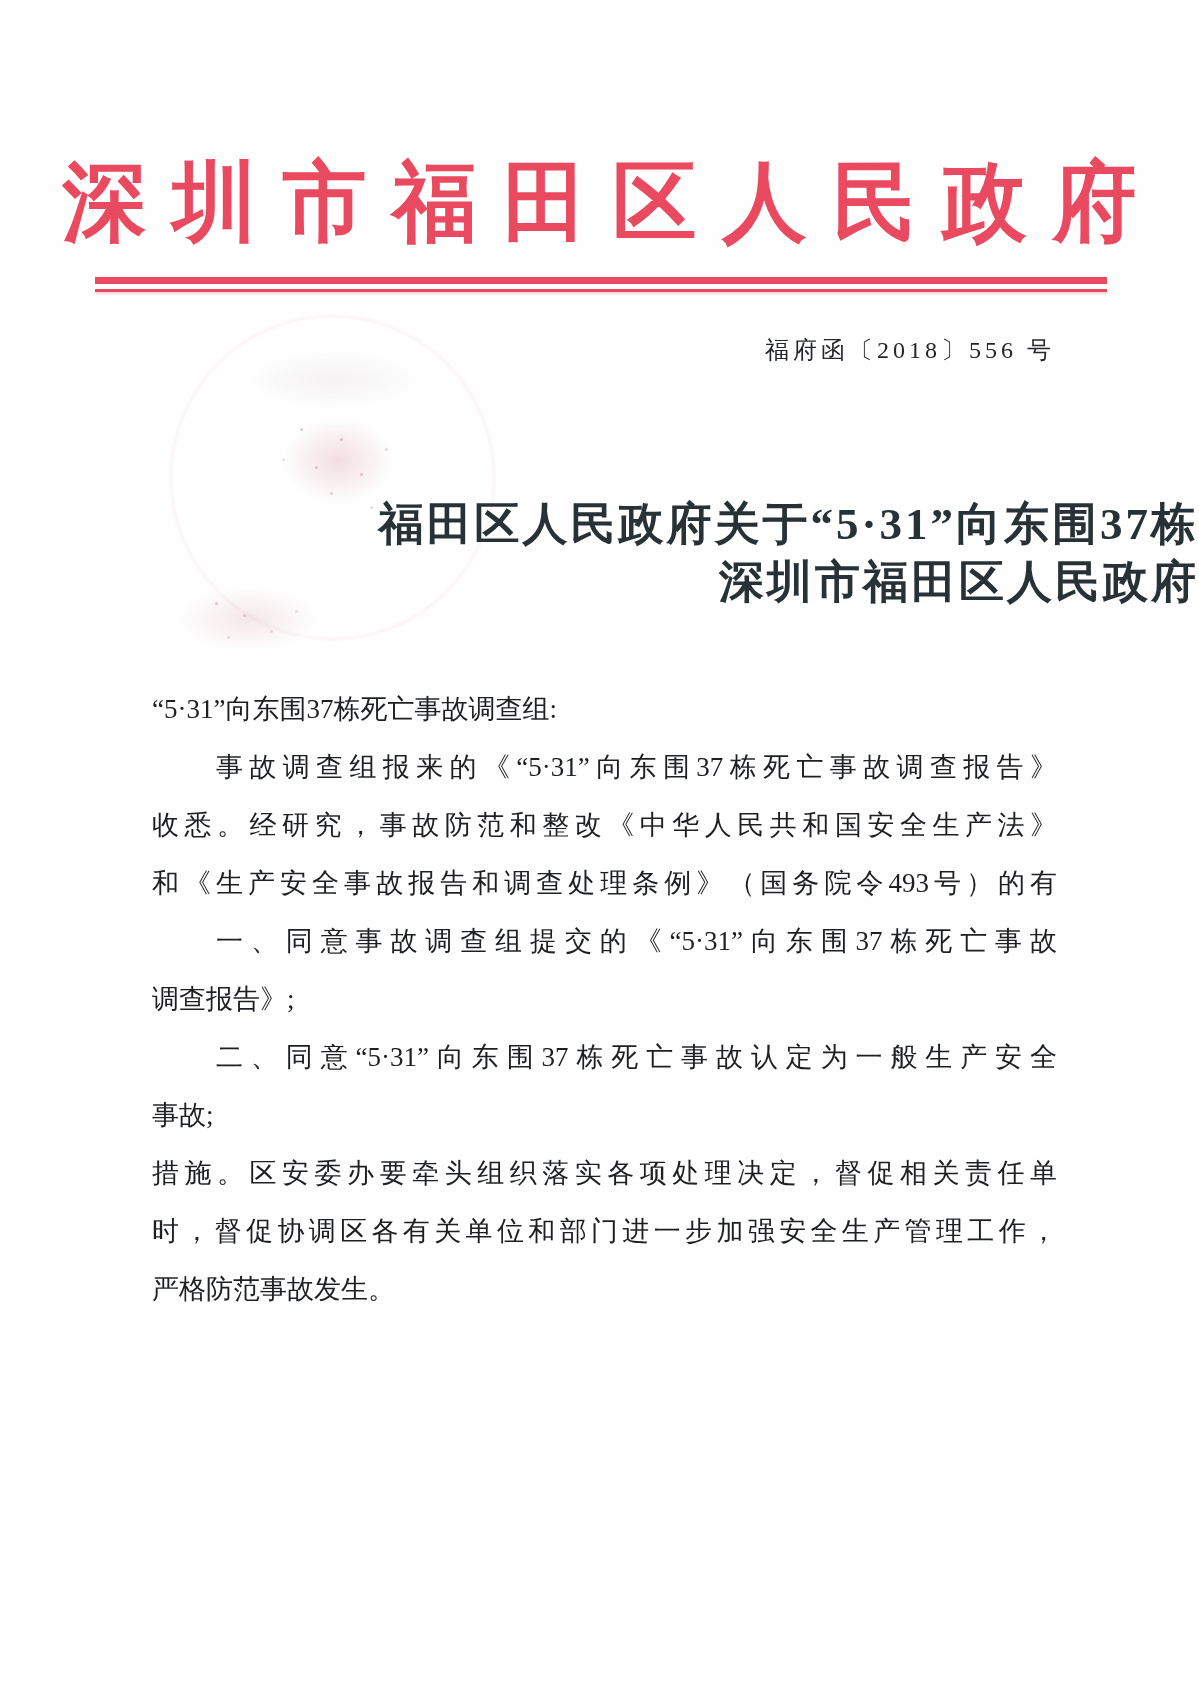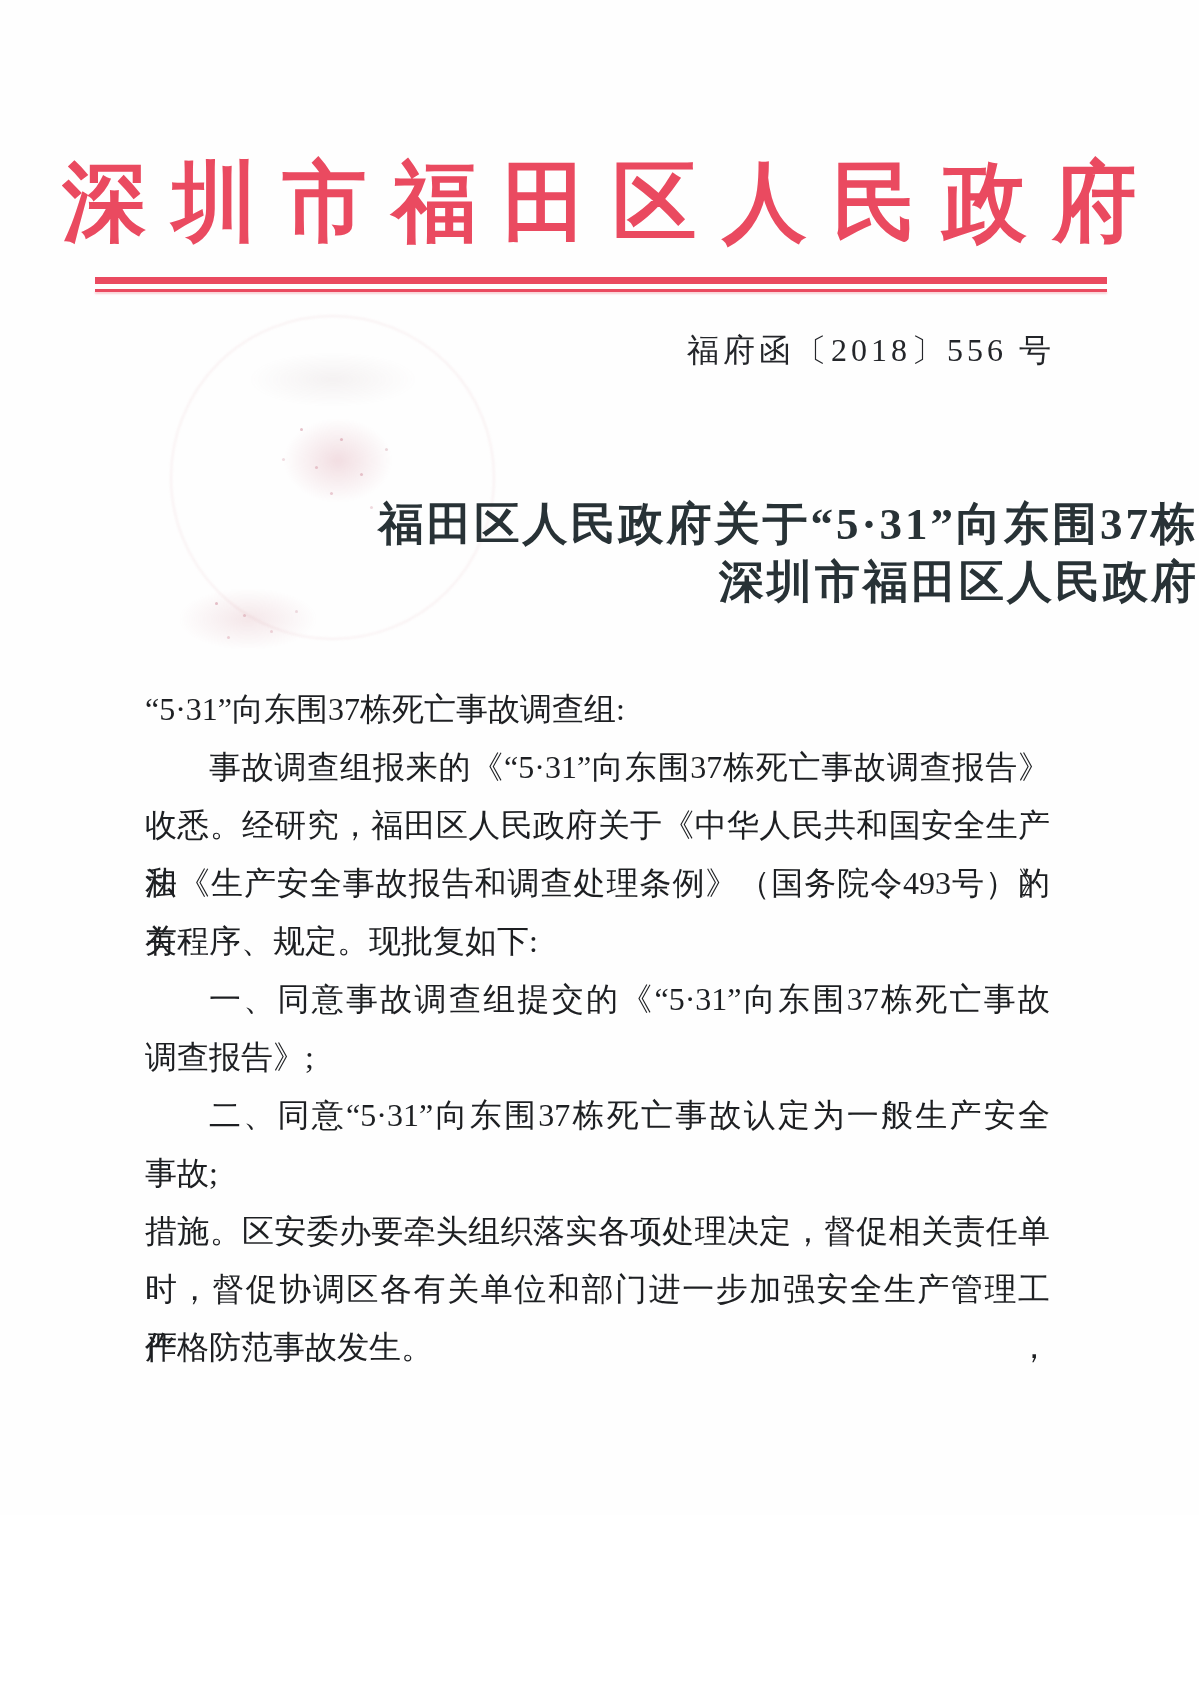--- a/index.html
+++ b/index.html
@@ -29,21 +29,21 @@
   }
   .rule{position:absolute;left:95px;width:1012px;background:var(--accent-red);}
   .rule.h-thick{top:277px;height:7px;}
   .rule.h-thin{top:289px;height:3px;box-shadow:0 2px 2px rgba(234,74,96,.25);}
   .rule.f-thin{top:1567px;height:3px;}
   .rule.f-thick{top:1574px;height:8px;box-shadow:0 3px 3px rgba(234,74,96,.3);}
 
   
   .doc-number{
     position:absolute;top:330px;right:144px;
-    font-size:32px;line-height:40px;
+    font-size:24px;line-height:40px;
     color:#24262a;letter-spacing:4px;white-space:nowrap;
   }
 
   
   .stamp-ring{
     position:absolute;left:170px;top:315px;width:325px;height:325px;
     border-radius:50%;
     border:2px solid rgba(205,125,140,0.10);
     filter:blur(1px);
   }
@@ -67,23 +67,23 @@
   
   .doc-title{
     position:absolute;left:0;top:495px;width:100%;
     text-align:right;color:var(--title-ink);
     font-weight:bold;font-size:45px;line-height:58px;letter-spacing:3px;
   }
   .doc-title .t-line{white-space:nowrap;}
 
   
   .doc-body{
-    position:absolute;left:145px;top:680px;width:905px;
+    position:absolute;left:152px;top:680px;width:905px;
     color:var(--body-ink);
-    font-size:32px;line-height:58px;
+    font-size:27px;line-height:58px;
   }
   .b-line{height:58px;white-space:nowrap;}
   .b-line.indent{text-indent:64px;}
   .b-line.stretch{
     white-space:normal;
     text-align:justify;text-align-last:justify;
     text-justify:inter-character;
   }
 </style>
 </head>
@@ -106,23 +106,22 @@
   <div class="speck s2"></div>
 
   <div class="doc-title">
     <div class="t-line">福田区人民政府关于“5·31”向东围37栋</div>
     <div class="t-line">深圳市福田区人民政府</div>
   </div>
 
   <div class="doc-body">
     <div class="b-line">“5·31”向东围37栋死亡事故调查组:</div>
     <div class="b-line indent stretch">事故调查组报来的《“5·31”向东围37栋死亡事故调查报告》</div>
-    <div class="b-line stretch">收悉。经研究，福田区人民政府关于《中华人民共和国安全生产法》</div>
+    <div class="b-line stretch">收悉。经研究，事故防范和整改《中华人民共和国安全生产法》</div>
     <div class="b-line stretch">和《生产安全事故报告和调查处理条例》（国务院令493号）的有</div>
-    <div class="b-line">关程序、规定。现批复如下:</div>
     <div class="b-line indent stretch">一、同意事故调查组提交的《“5·31”向东围37栋死亡事故</div>
     <div class="b-line">调查报告》;</div>
     <div class="b-line indent stretch">二、同意“5·31”向东围37栋死亡事故认定为一般生产安全</div>
     <div class="b-line">事故;</div>
     <div class="b-line stretch">措施。区安委办要牵头组织落实各项处理决定，督促相关责任单</div>
     <div class="b-line stretch">时，督促协调区各有关单位和部门进一步加强安全生产管理工作，</div>
     <div class="b-line">严格防范事故发生。</div>
   </div>
 
   <div class="rule f-thin"></div>

